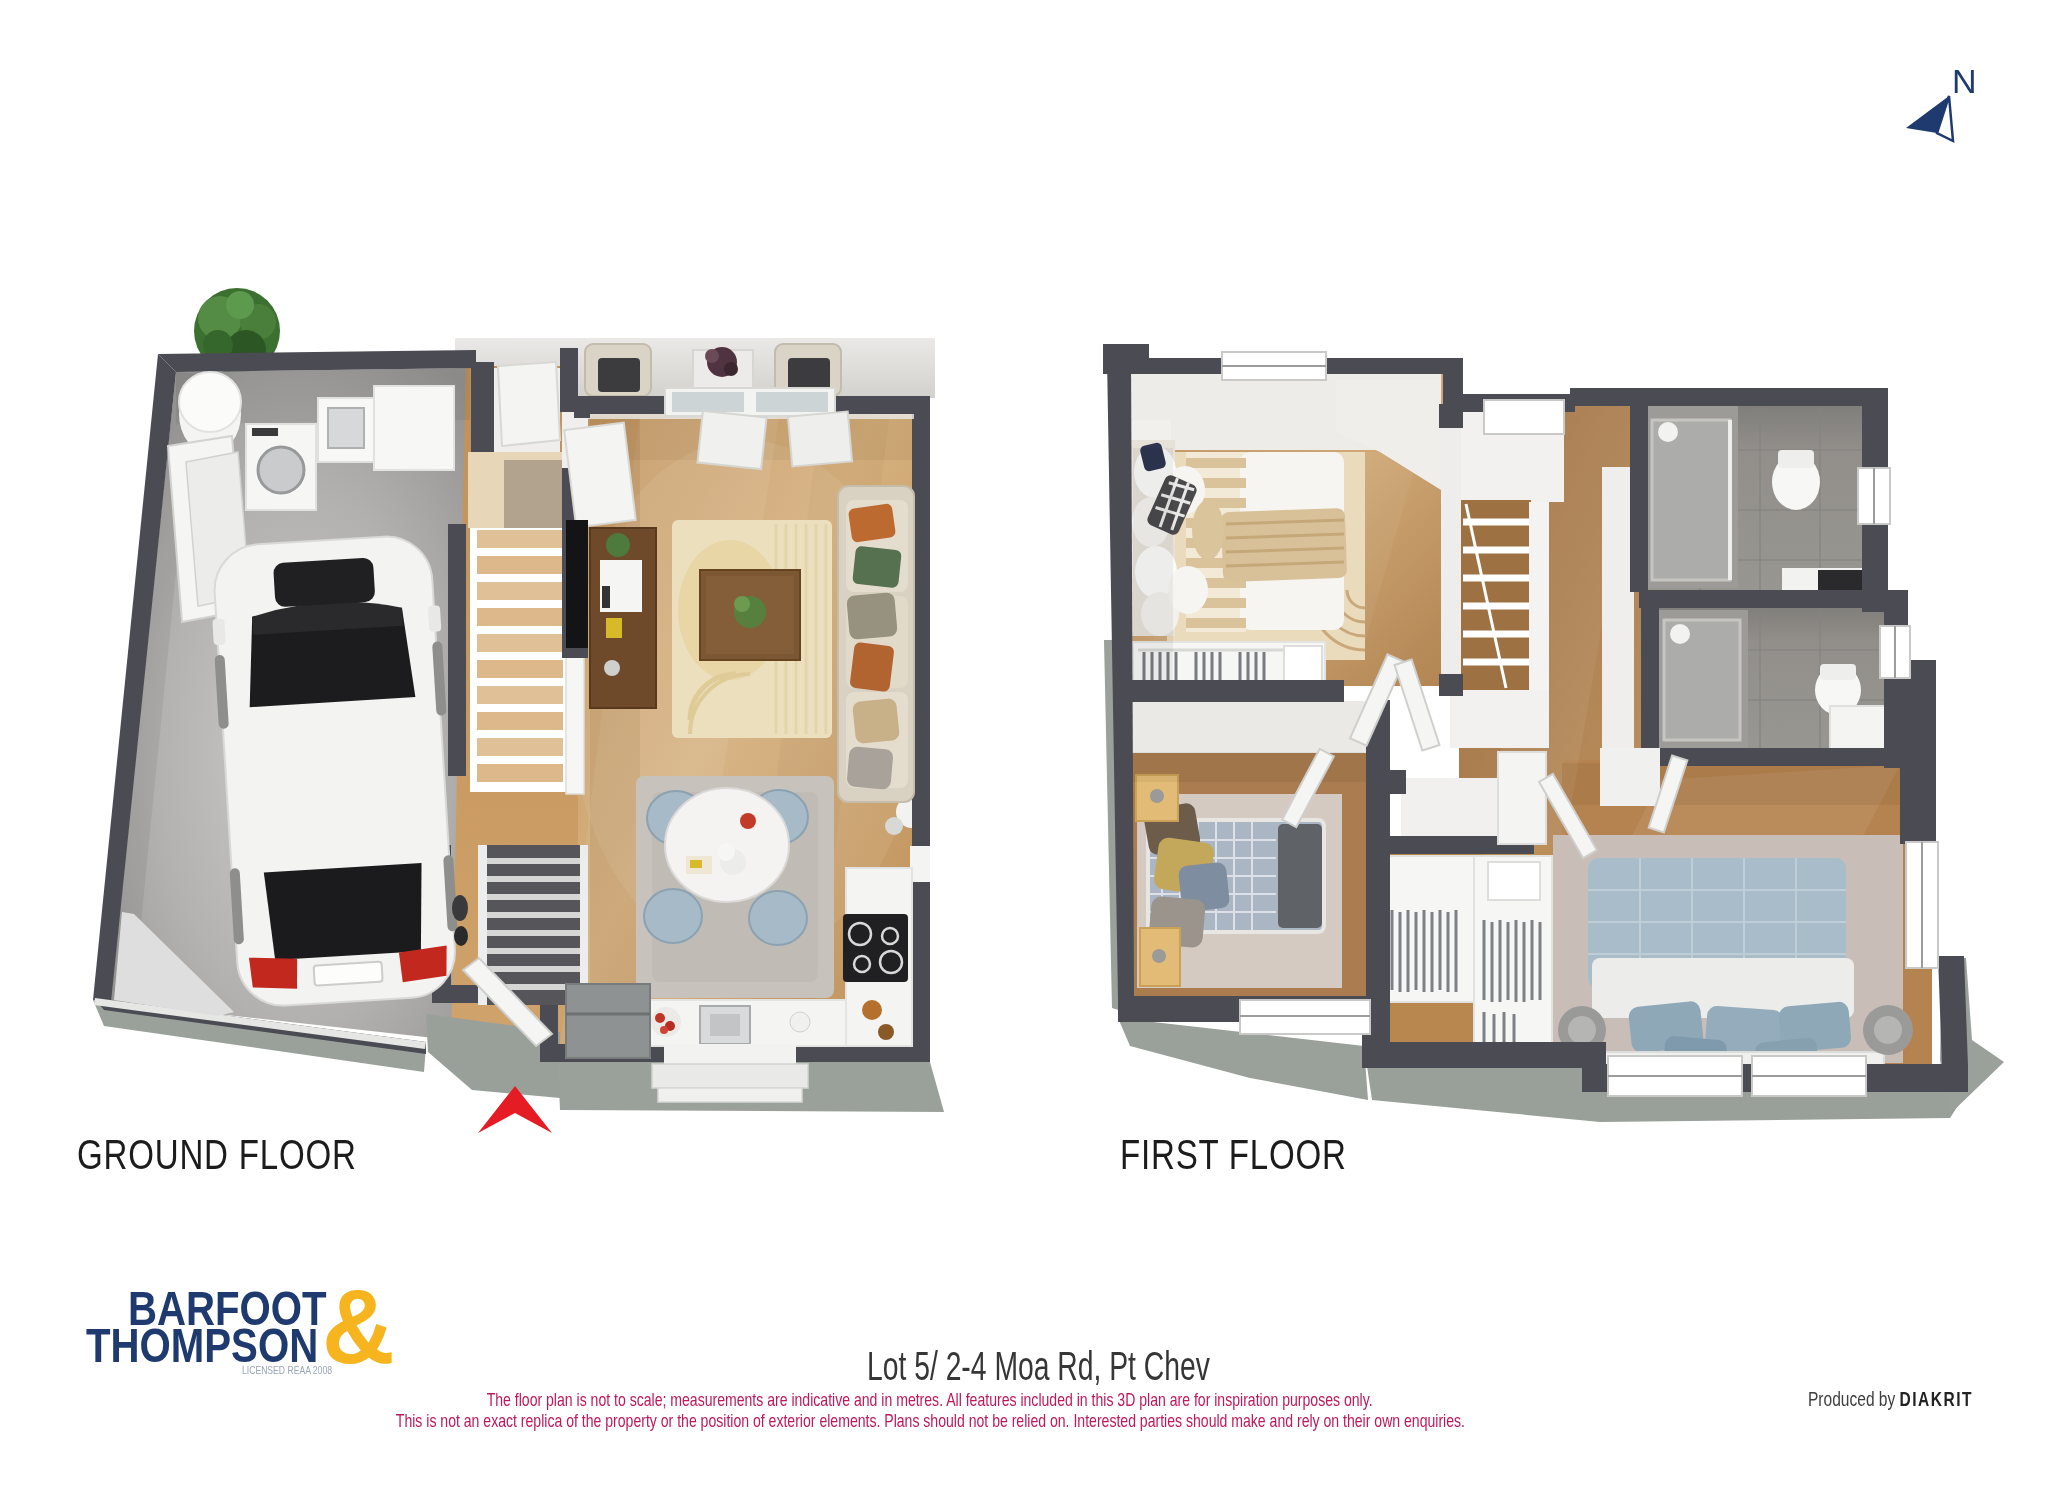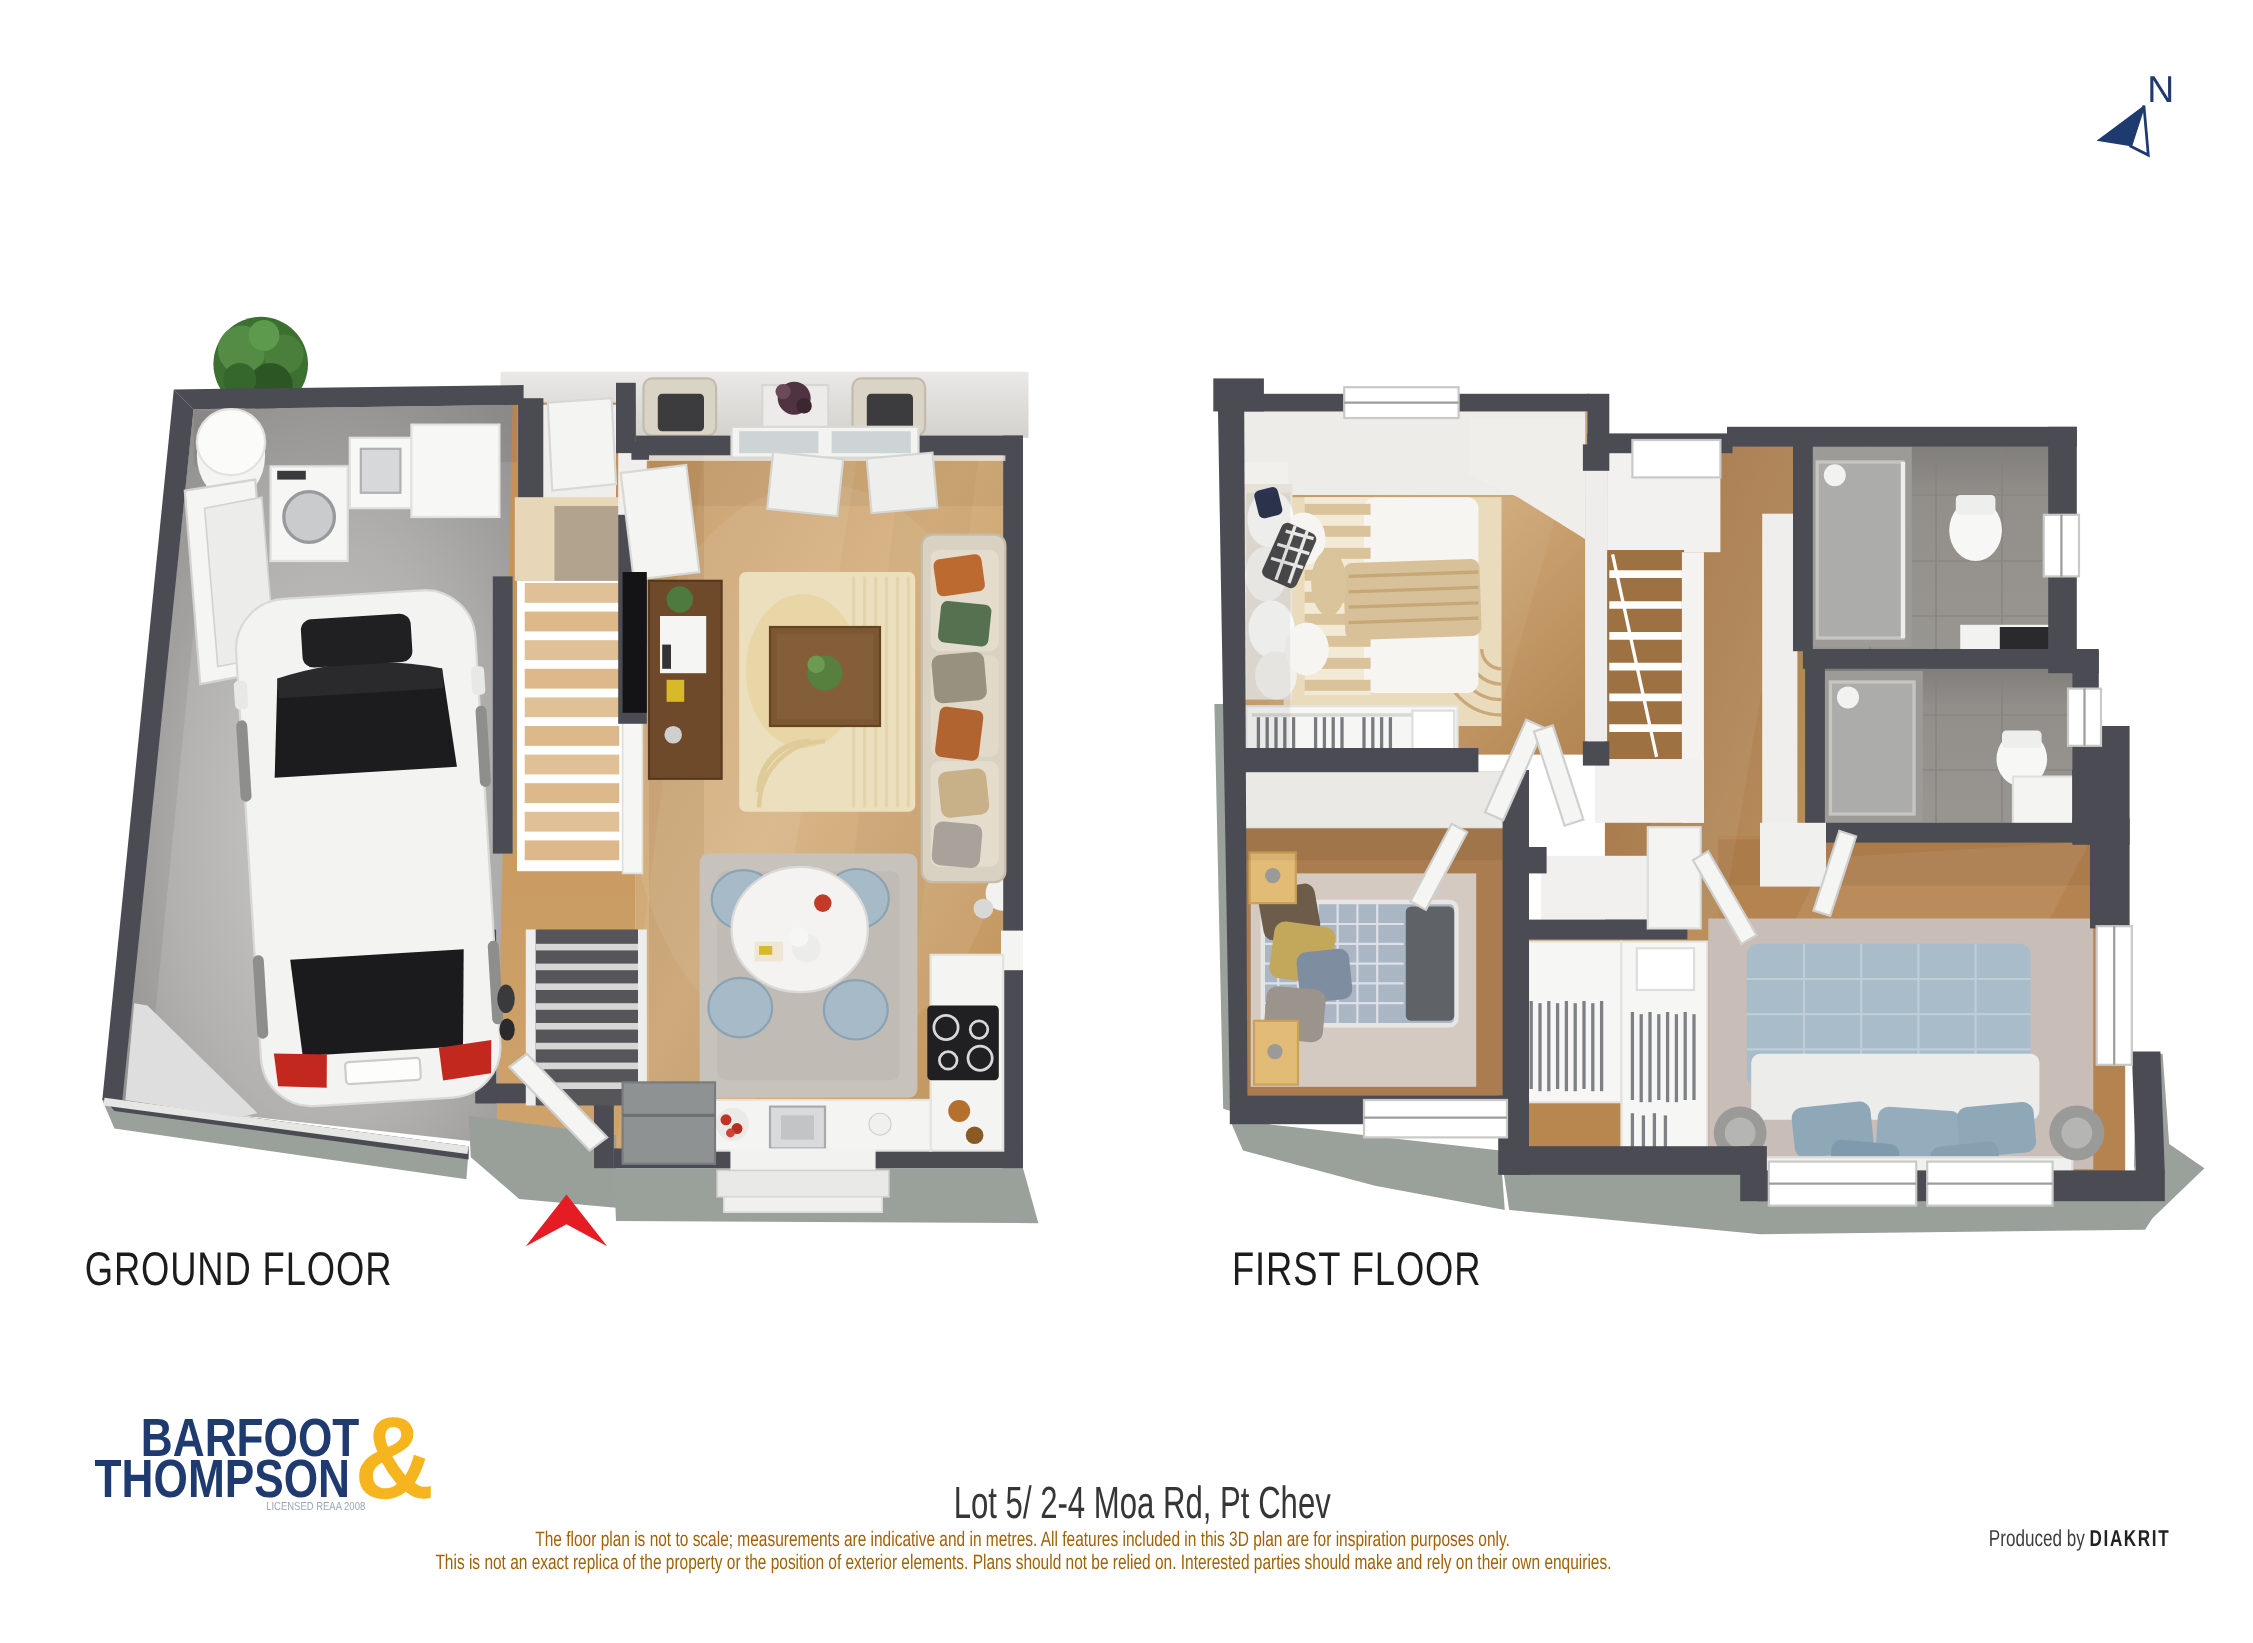--- a/index.html
+++ b/index.html
@@ -1,19 +1,19 @@
 <!DOCTYPE html>
 <html><head>
 <meta charset="utf-8">
 <style>
 html,body{margin:0;padding:0;width:2048px;height:1494px;background:#ffffff;overflow:hidden}
 body{font-family:"Liberation Sans",sans-serif;position:relative}
 .lbl{position:absolute;color:#1c1c1c;font-size:43px;letter-spacing:1px;white-space:nowrap;transform-origin:left top;transform:scaleX(.77)}
 .addr{position:absolute;color:#363636;font-size:41px;white-space:nowrap;transform-origin:left top;transform:scaleX(.69)}
-.disc{position:absolute;width:1860px;text-align:center;color:#a16207;font-size:19px;white-space:nowrap}
+.disc{position:absolute;width:1860px;text-align:center;color:#be185d;font-size:19px;white-space:nowrap}
 .disc span{display:inline-block;transform:scaleX(.74)}
 .prod{position:absolute;color:#3d3d3d;font-size:21px;white-space:nowrap;transform-origin:left top;transform:scaleX(.74)}
 .prod b{font-weight:bold;letter-spacing:2px;color:#222}
 </style>
 </head>
 <body>
 <svg width="2048" height="1494" viewBox="0 0 2048 1494" style="position:absolute;left:0;top:0">
 <defs>
 <radialGradient id="gconc" cx="52%" cy="58%" r="72%">
   <stop offset="0%" stop-color="#cbcac8"></stop>

